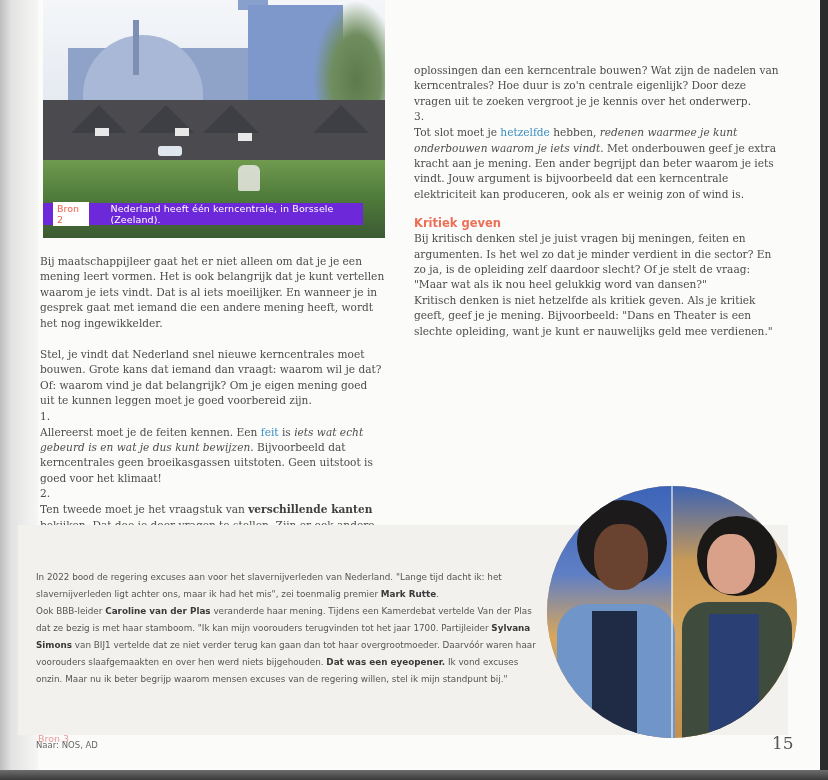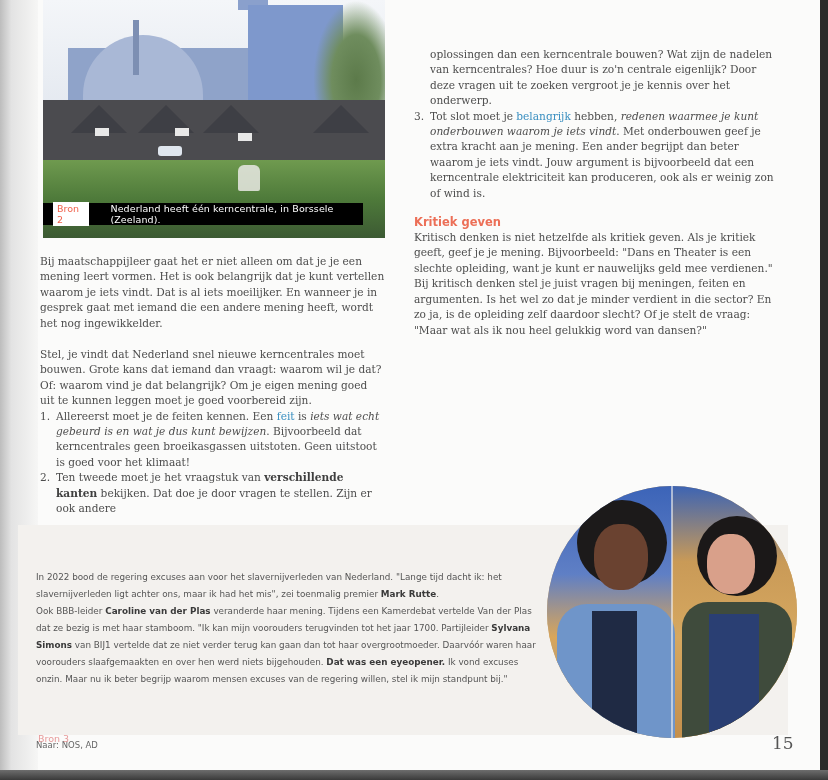--- a/index.html
+++ b/index.html
@@ -41,40 +41,40 @@
   .photo .trees { position:absolute; left:270px; top:0; width:72px; height:160px; background: radial-gradient(ellipse at 60% 50%, #5c7a4a 0%, #6f8d5e 40%, rgba(230,235,240,0) 70%); }
   .photo .houses { position:absolute; left:0; top:100px; width:100%; height:60px; background:#4b4b4f; }
   .photo .roof { position:absolute; top:105px; width:0; height:0; border-left:28px solid transparent; border-right:28px solid transparent; border-bottom:28px solid #3e3f45; }
   .photo .window { position:absolute; width:14px; height:8px; background:#e8e8e8; }
   .photo .field { position:absolute; left:0; top:160px; width:100%; height:78px; background: linear-gradient(#6f9a4f, #4e7a3a 50%, #3c5a33); }
   .photo .car { position:absolute; left:115px; top:146px; width:24px; height:10px; background:#dfe6ee; border-radius:3px; }
   .photo .kids { position:absolute; left:195px; top:165px; width:22px; height:26px; background:#e9e9e4; border-radius:6px 6px 2px 2px; opacity:.85; }
 
   .caption-bar {
     position: absolute; left: 43px; top: 203px; width: 320px; height: 22px;
-    background: #000000; display: flex; align-items: center;
+    background: #6d28d9; display: flex; align-items: center;
     font-family: "DejaVu Sans", sans-serif; font-size: 9.5px; color: #fff;
   }
   .caption-tag {
     background: #fff; color: #f0624c; margin-left: 10px; padding: 1px 4px; font-size: 9.5px;
   }
   .caption-text { margin-left: 21px; letter-spacing: 0.1px; }
 
   
   .col { position: absolute; font-size: 10.6px; line-height: 15.4px; color: #4d4d4d; }
   .col-left { left: 40px; top: 254px; width: 345px; }
   .col-right { left: 414px; top: 47px; width: 370px; }
   h2.section {
     margin: 0; font-family: "DejaVu Sans", sans-serif; font-weight: bold;
     font-size: 11.5px; color: #ec6f57; line-height: 15px;
   }
   p { margin: 0; }
   .gap { height: 16px; }
   ol.steps { margin: 0; padding: 0; list-style: none; }
-  ol.steps li { display: flex; }
+  ol.steps li { display: flex; flex-direction: column; }
   ol.steps .num { width: 16px; flex: 0 0 16px; }
   .kw { color: #3a8fc0; }
   em { font-style: italic; }
   strong { font-weight: bold; color: #3f3f3f; }
 
   
   .box {
     position: absolute; left: 18px; top: 525px; width: 770px; height: 210px;
     background: #f3f1ee;
   }
@@ -172,28 +172,28 @@
 
   <div class="col col-right">
     <ol class="steps">
       <li>
         <span class="num"></span>
         <span>oplossingen dan een kerncentrale bouwen? Wat zijn de nadelen van kerncentrales? Hoe duur is zo'n centrale eigenlijk? Door deze vragen uit te zoeken vergroot je je kennis over het onderwerp.</span>
       </li>
       <li>
         <span class="num">3.</span>
         <span>
-          <span>Tot slot moet je </span><span class="kw">belangrijk</span><span> hebben, </span><em>redenen waarmee je kunt onderbouwen waarom je iets vindt</em><span>. Met onderbouwen geef je extra kracht aan je mening. Een ander begrijpt dan beter waarom je iets vindt. Jouw argument is bijvoorbeeld dat een kerncentrale elektriciteit kan produceren, ook als er weinig zon of wind is.</span>
+          <span>Tot slot moet je </span><span class="kw">hetzelfde</span><span> hebben, </span><em>redenen waarmee je kunt onderbouwen waarom je iets vindt</em><span>. Met onderbouwen geef je extra kracht aan je mening. Een ander begrijpt dan beter waarom je iets vindt. Jouw argument is bijvoorbeeld dat een kerncentrale elektriciteit kan produceren, ook als er weinig zon of wind is.</span>
         </span>
       </li>
     </ol>
     <div style="height:14px"></div>
     <h2 class="section">Kritiek geven</h2>
+    <p>Bij kritisch denken stel je juist vragen bij meningen, feiten en argumenten. Is het wel zo dat je minder verdient in die sector? En zo ja, is de opleiding zelf daardoor slecht? Of je stelt de vraag: "Maar wat als ik nou heel gelukkig word van dansen?"</p>
     <p>Kritisch denken is niet hetzelfde als kritiek geven. Als je kritiek geeft, geef je je mening. Bijvoorbeeld: "Dans en Theater is een slechte opleiding, want je kunt er nauwelijks geld mee verdienen."</p>
-    <p>Bij kritisch denken stel je juist vragen bij meningen, feiten en argumenten. Is het wel zo dat je minder verdient in die sector? En zo ja, is de opleiding zelf daardoor slecht? Of je stelt de vraag: "Maar wat als ik nou heel gelukkig word van dansen?"</p>
   </div>
 
   <div class="box"></div>
   <div class="box-text">
     <span>In 2022 bood de regering excuses aan voor het slavernijverleden van Nederland. "Lange tijd dacht ik: het slavernijverleden ligt achter ons, maar ik had het mis", zei toenmalig premier </span><strong>Mark Rutte</strong><span>.</span><br>
     <span>Ook BBB-leider </span><strong>Caroline van der Plas</strong><span> veranderde haar mening. Tijdens een Kamerdebat vertelde Van der Plas dat ze bezig is met haar stamboom. "Ik kan mijn voorouders terugvinden tot het jaar 1700. Partijleider </span><strong>Sylvana Simons</strong><span> van BIJ1 vertelde dat ze niet verder terug kan gaan dan tot haar overgrootmoeder. Daarvóór waren haar voorouders slaafgemaakten en over hen werd niets bijgehouden. </span><strong>Dat was een eyeopener.</strong><span> Ik vond excuses onzin. Maar nu ik beter begrijp waarom mensen excuses van de regering willen, stel ik mijn standpunt bij."</span>
   </div>
   <div class="box-source">Naar: NOS, AD</div>
   <div class="bron3">Bron 3</div>
 

